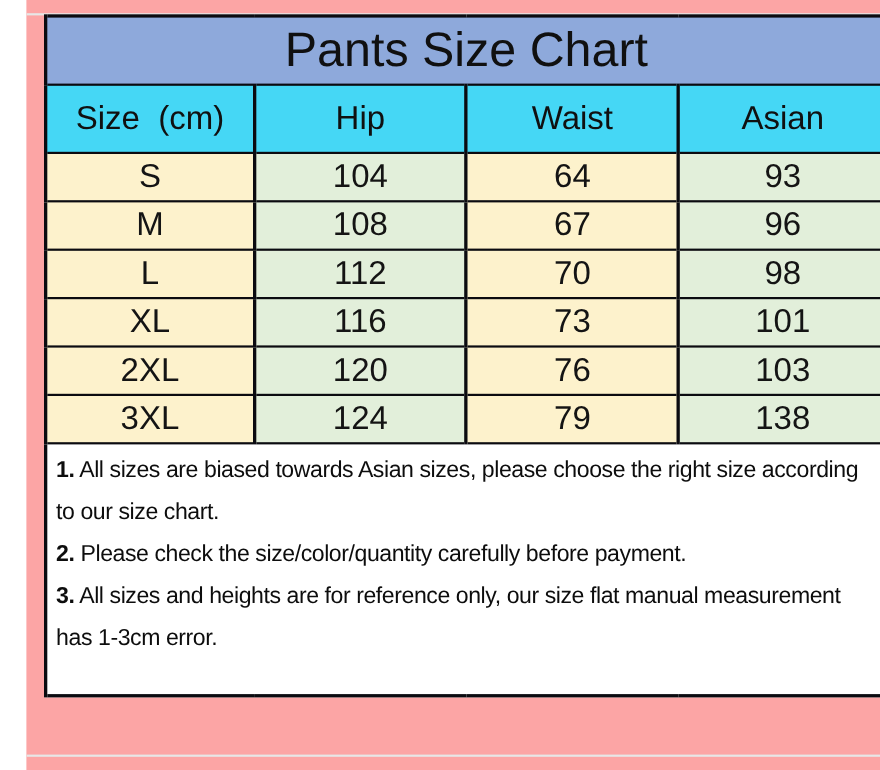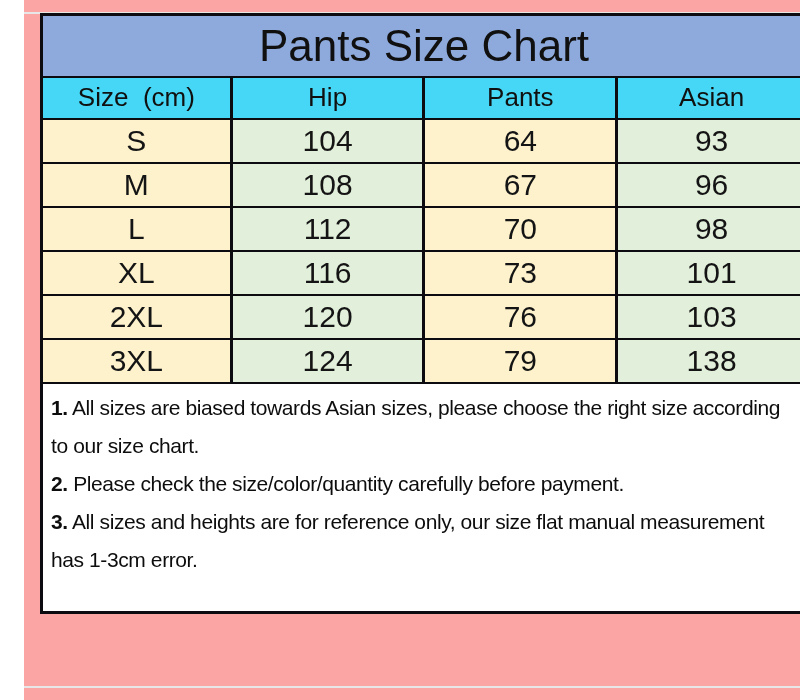--- a/index.html
+++ b/index.html
@@ -46,23 +46,23 @@
 
   .title-cell {
     height: 62px;
     background: var(--title-bg, #8ea9db);
     font-size: 44px;
     font-weight: 400;
     color: #101010;
   }
 
   th.hcell {
-    height: 42px;
+    height: 62px;
     background: var(--header-bg, #45d7f5);
-    font-size: 26px;
+    font-size: 30px;
     font-weight: 400;
     white-space: pre;
     color: #101010;
   }
 
   tbody td {
     height: 44px;
     font-size: 30px;
     color: #141414;
   }
@@ -99,21 +99,21 @@
       <col style="width:25.2%">
       <col style="width:24.8%">
     </colgroup>
     <thead>
       <tr>
         <td colspan="4" class="title-cell">Pants Size Chart</td>
       </tr>
       <tr>
         <th class="hcell">Size  (cm)</th>
         <th class="hcell">Hip</th>
-        <th class="hcell">Pants</th>
+        <th class="hcell">Waist</th>
         <th class="hcell">Asian</th>
       </tr>
     </thead>
     <tbody>
         <tr>
           <td>S</td>
           <td>104</td>
           <td>64</td>
           <td>93</td>
         </tr>

